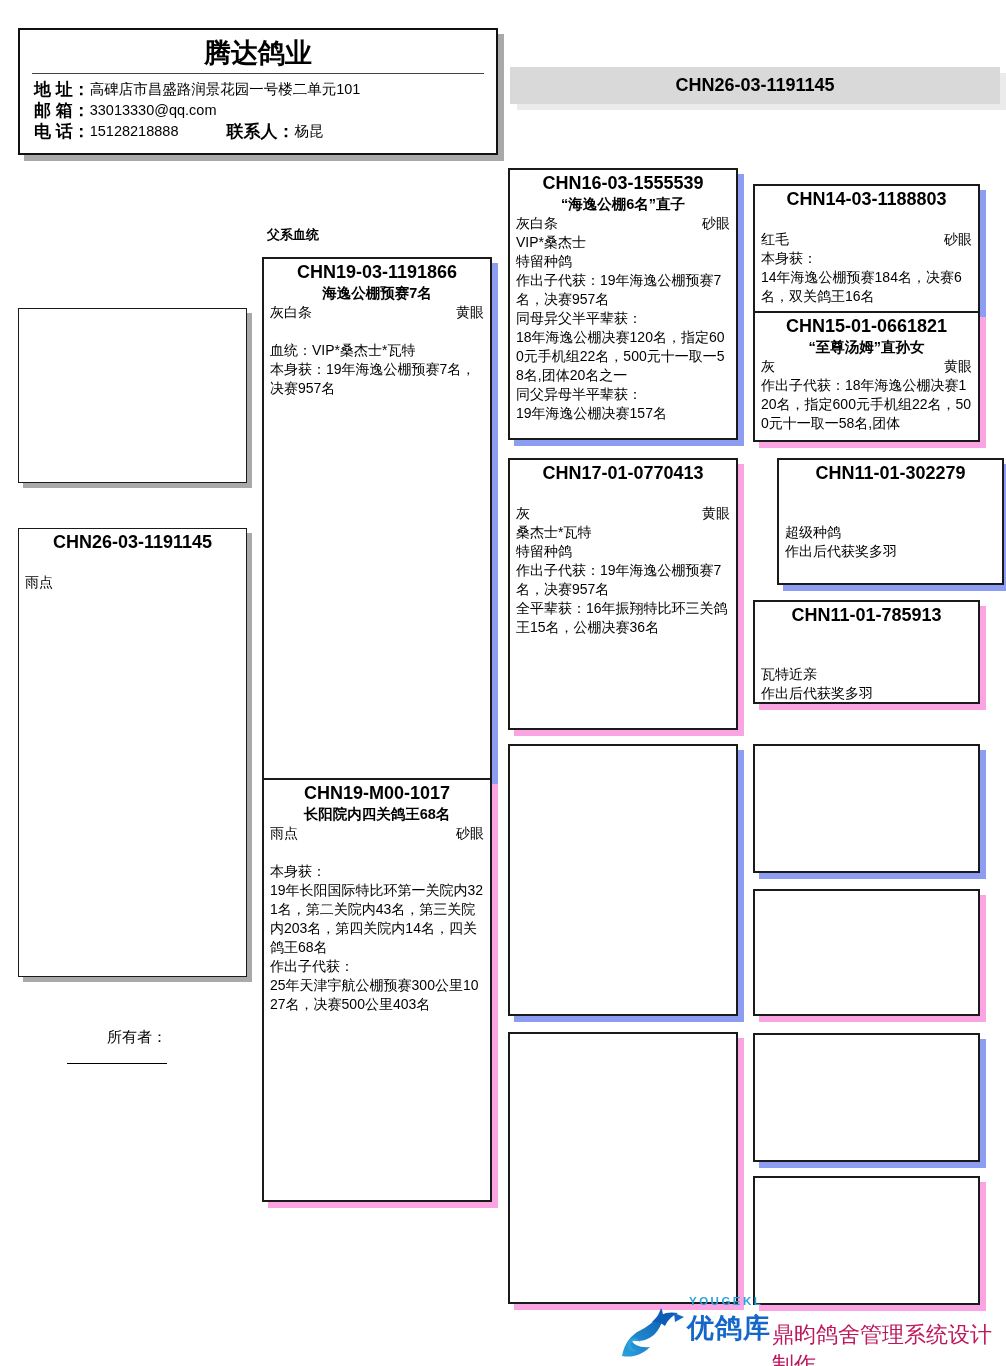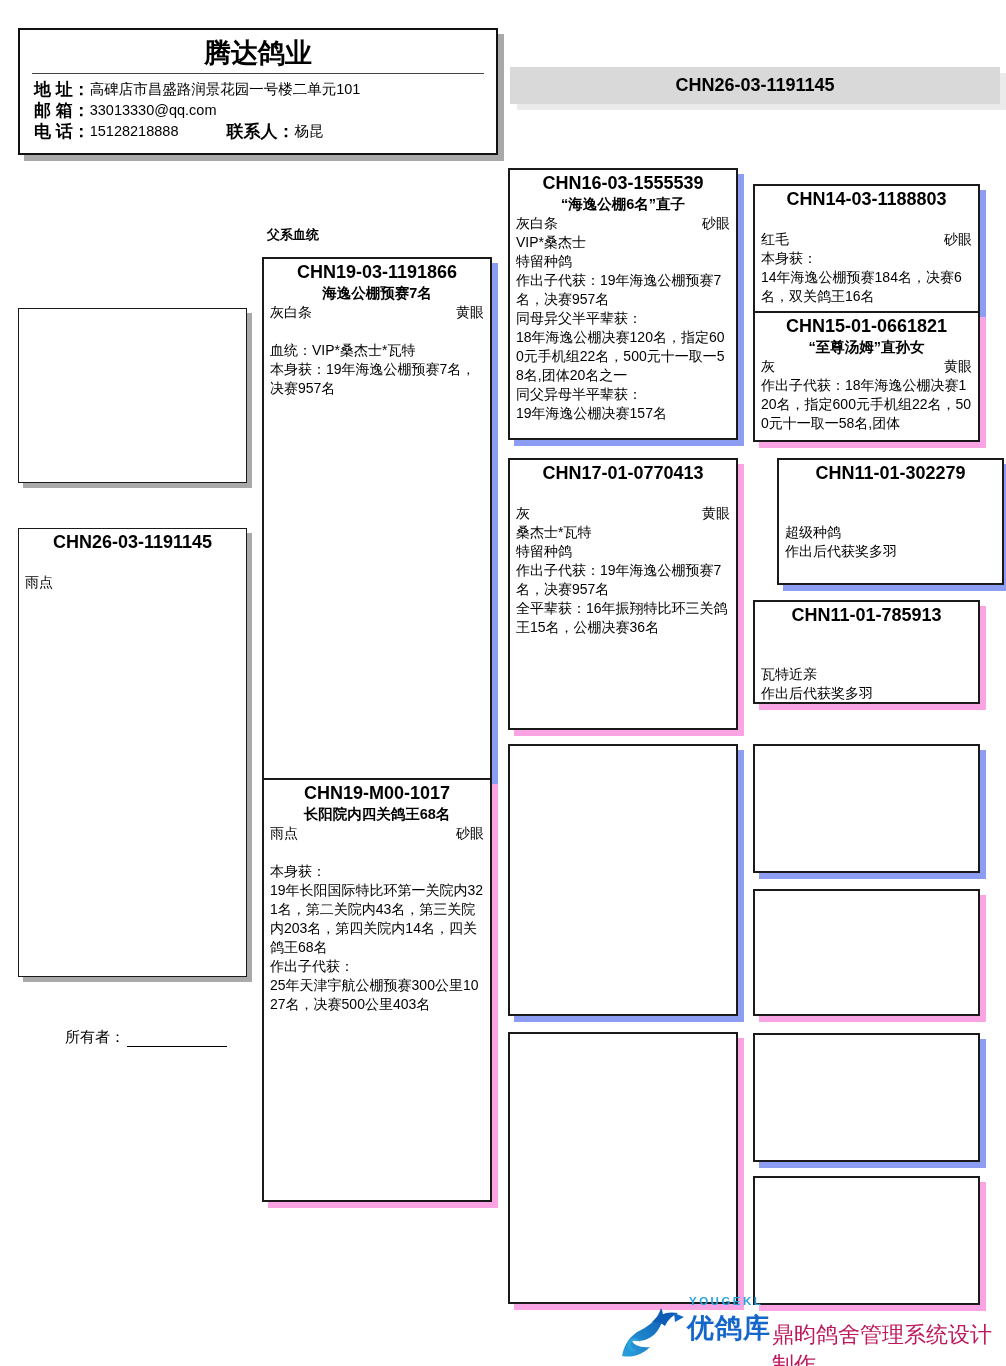--- a/index.html
+++ b/index.html
@@ -54,21 +54,21 @@
   .box-gp4 { left:508px; top:1032px; width:230px; height:272px; }
   .box-ggp1 { left:753px; top:168px;  width:227px; height:158px;margin-top:16px; }
   .box-ggp2 { left:753px; top:311px;  width:227px; height:131px; }
   .box-ggp3 { left:753px; top:458px;  width:227px; height:127px;margin-left:24px; }
   .box-ggp4 { left:753px; top:600px;  width:227px; height:104px; }
   .box-ggp5 { left:753px; top:744px;  width:227px; height:129px; }
   .box-ggp6 { left:753px; top:889px;  width:227px; height:127px; }
   .box-ggp7 { left:753px; top:1033px; width:227px; height:129px; }
   .box-ggp8 { left:753px; top:1176px; width:227px; height:129px; }
   
-  .owner { position:absolute; left:65px; top:1028px; font-size:15px; display:flex; align-items:flex-end; }
+  .owner { position:absolute; left:65px; top:1028px; font-size:15px; display:flex; align-items:flex-end;flex-direction:column; }
   .owner-blank { display:inline-block; width:100px; border-bottom:1.6px solid #000; height:17px; margin-left:2px; }
   
   .footer-logo-icon { position:absolute; left:618px; top:1306px; width:66px; height:56px; }
   .logo-cn { position:absolute; left:687px; top:1310px; font-size:27px; font-weight:bold; color:#1467c8; letter-spacing:1px; }
   .logo-en { position:absolute; left:689px; top:1295px; font-size:11.5px; font-weight:bold; color:#2aa2dc; letter-spacing:2.5px; }
   .footer-credit { position:absolute; left:772px; top:1320px; font-size:22px; color:#be185d; }
 </style>
 </head>
 <body>
 

